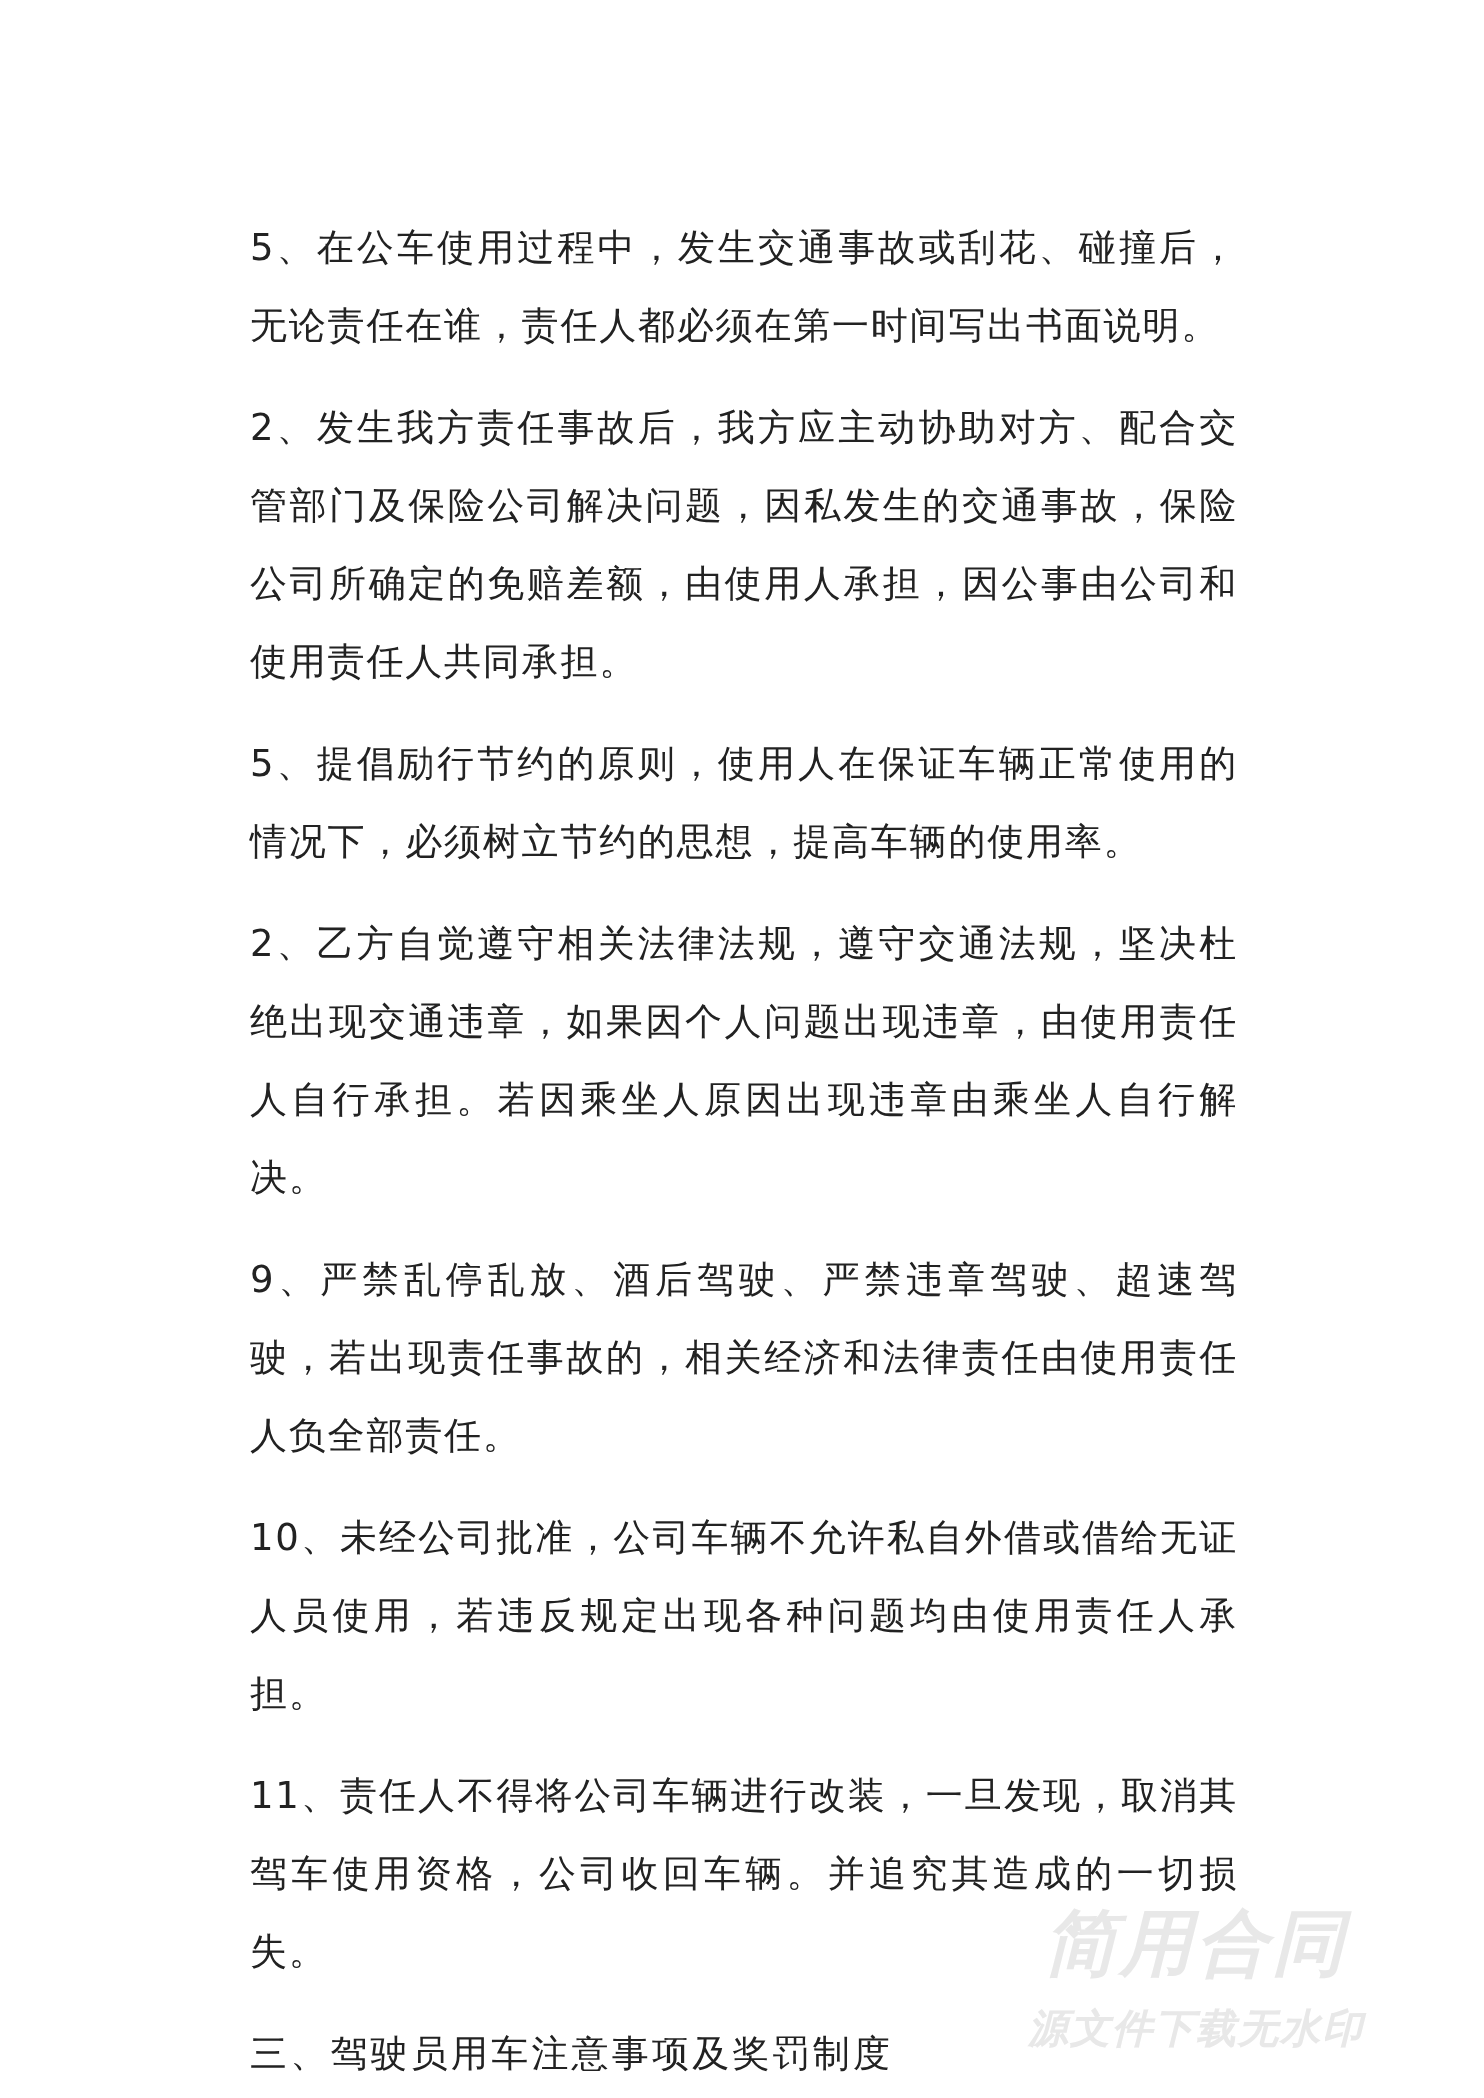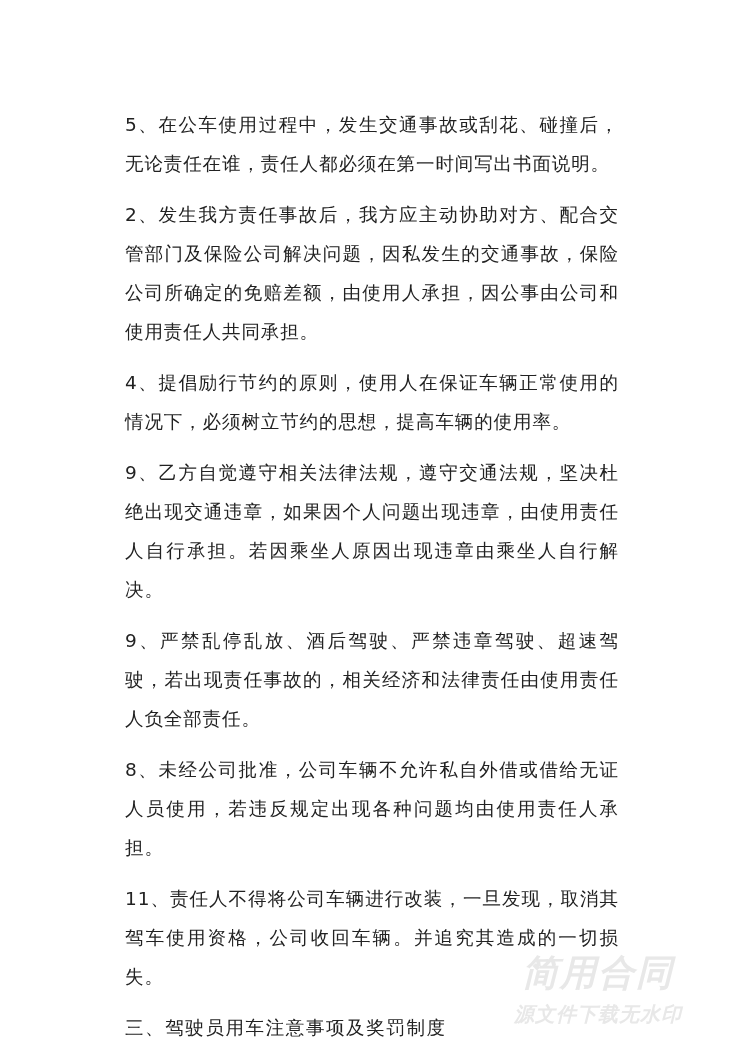--- a/index.html
+++ b/index.html
@@ -39,24 +39,24 @@
   }
   .wm-main { font-size: 36px; line-height: 44px; letter-spacing: 2px; }
   .wm-sub { font-size: 20px; line-height: 30px; letter-spacing: 1px; margin-top: 4px; }
 </style>
 </head>
 <body>
 
 <div class="page">
   <p class="para">5、在公车使用过程中，发生交通事故或刮花、碰撞后，无论责任在谁，责任人都必须在第一时间写出书面说明。</p>
   <p class="para">2、发生我方责任事故后，我方应主动协助对方、配合交管部门及保险公司解决问题，因私发生的交通事故，保险公司所确定的免赔差额，由使用人承担，因公事由公司和使用责任人共同承担。</p>
-  <p class="para">4、提倡励行节约的原则，使用人在保证车辆正常使用的情况下，必须树立节约的思想，提高车辆的使用率。</p>
-  <p class="para">9、乙方自觉遵守相关法律法规，遵守交通法规，坚决杜绝出现交通违章，如果因个人问题出现违章，由使用责任人自行承担。若因乘坐人原因出现违章由乘坐人自行解决。</p>
+  <p class="para">5、提倡励行节约的原则，使用人在保证车辆正常使用的情况下，必须树立节约的思想，提高车辆的使用率。</p>
+  <p class="para">2、乙方自觉遵守相关法律法规，遵守交通法规，坚决杜绝出现交通违章，如果因个人问题出现违章，由使用责任人自行承担。若因乘坐人原因出现违章由乘坐人自行解决。</p>
   <p class="para">9、严禁乱停乱放、酒后驾驶、严禁违章驾驶、超速驾驶，若出现责任事故的，相关经济和法律责任由使用责任人负全部责任。</p>
-  <p class="para">8、未经公司批准，公司车辆不允许私自外借或借给无证人员使用，若违反规定出现各种问题均由使用责任人承担。</p>
+  <p class="para">10、未经公司批准，公司车辆不允许私自外借或借给无证人员使用，若违反规定出现各种问题均由使用责任人承担。</p>
   <p class="para">11、责任人不得将公司车辆进行改装，一旦发现，取消其驾车使用资格，公司收回车辆。并追究其造成的一切损失。</p>
   <p class="para heading">三、驾驶员用车注意事项及奖罚制度</p>
 </div>
 
 <div class="watermark">
   <div class="wm-main">简用合同</div>
   <div class="wm-sub">源文件下载无水印</div>
 </div>
 
 </body></html>

